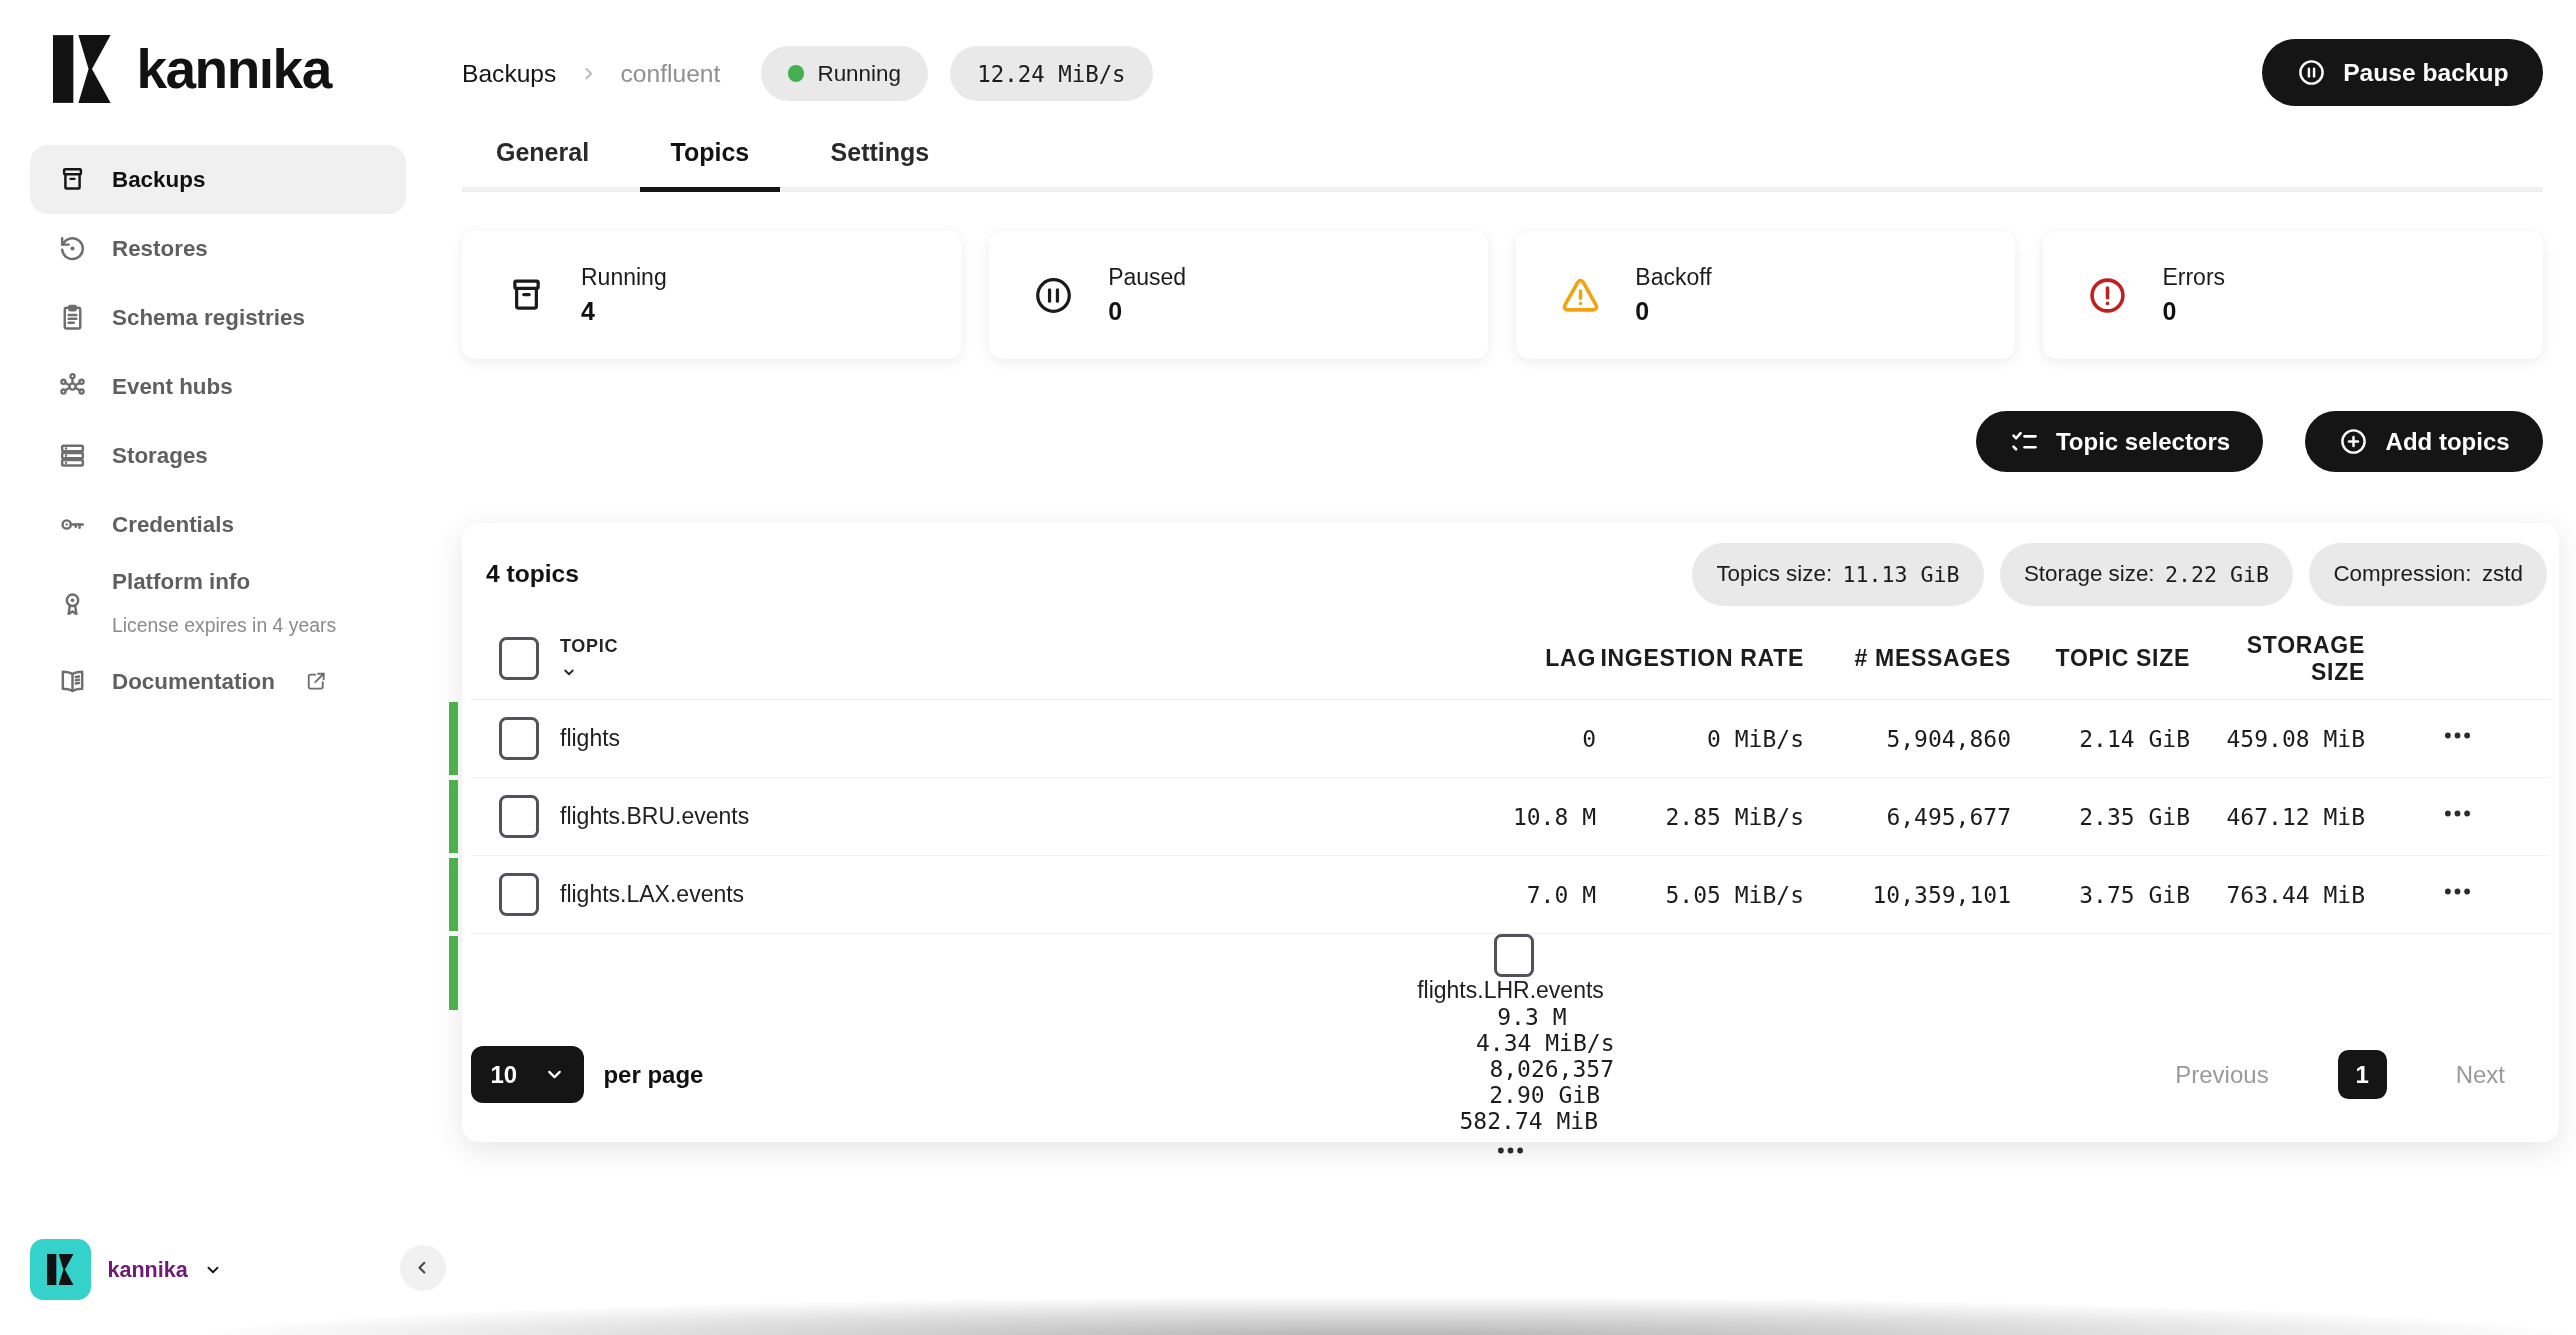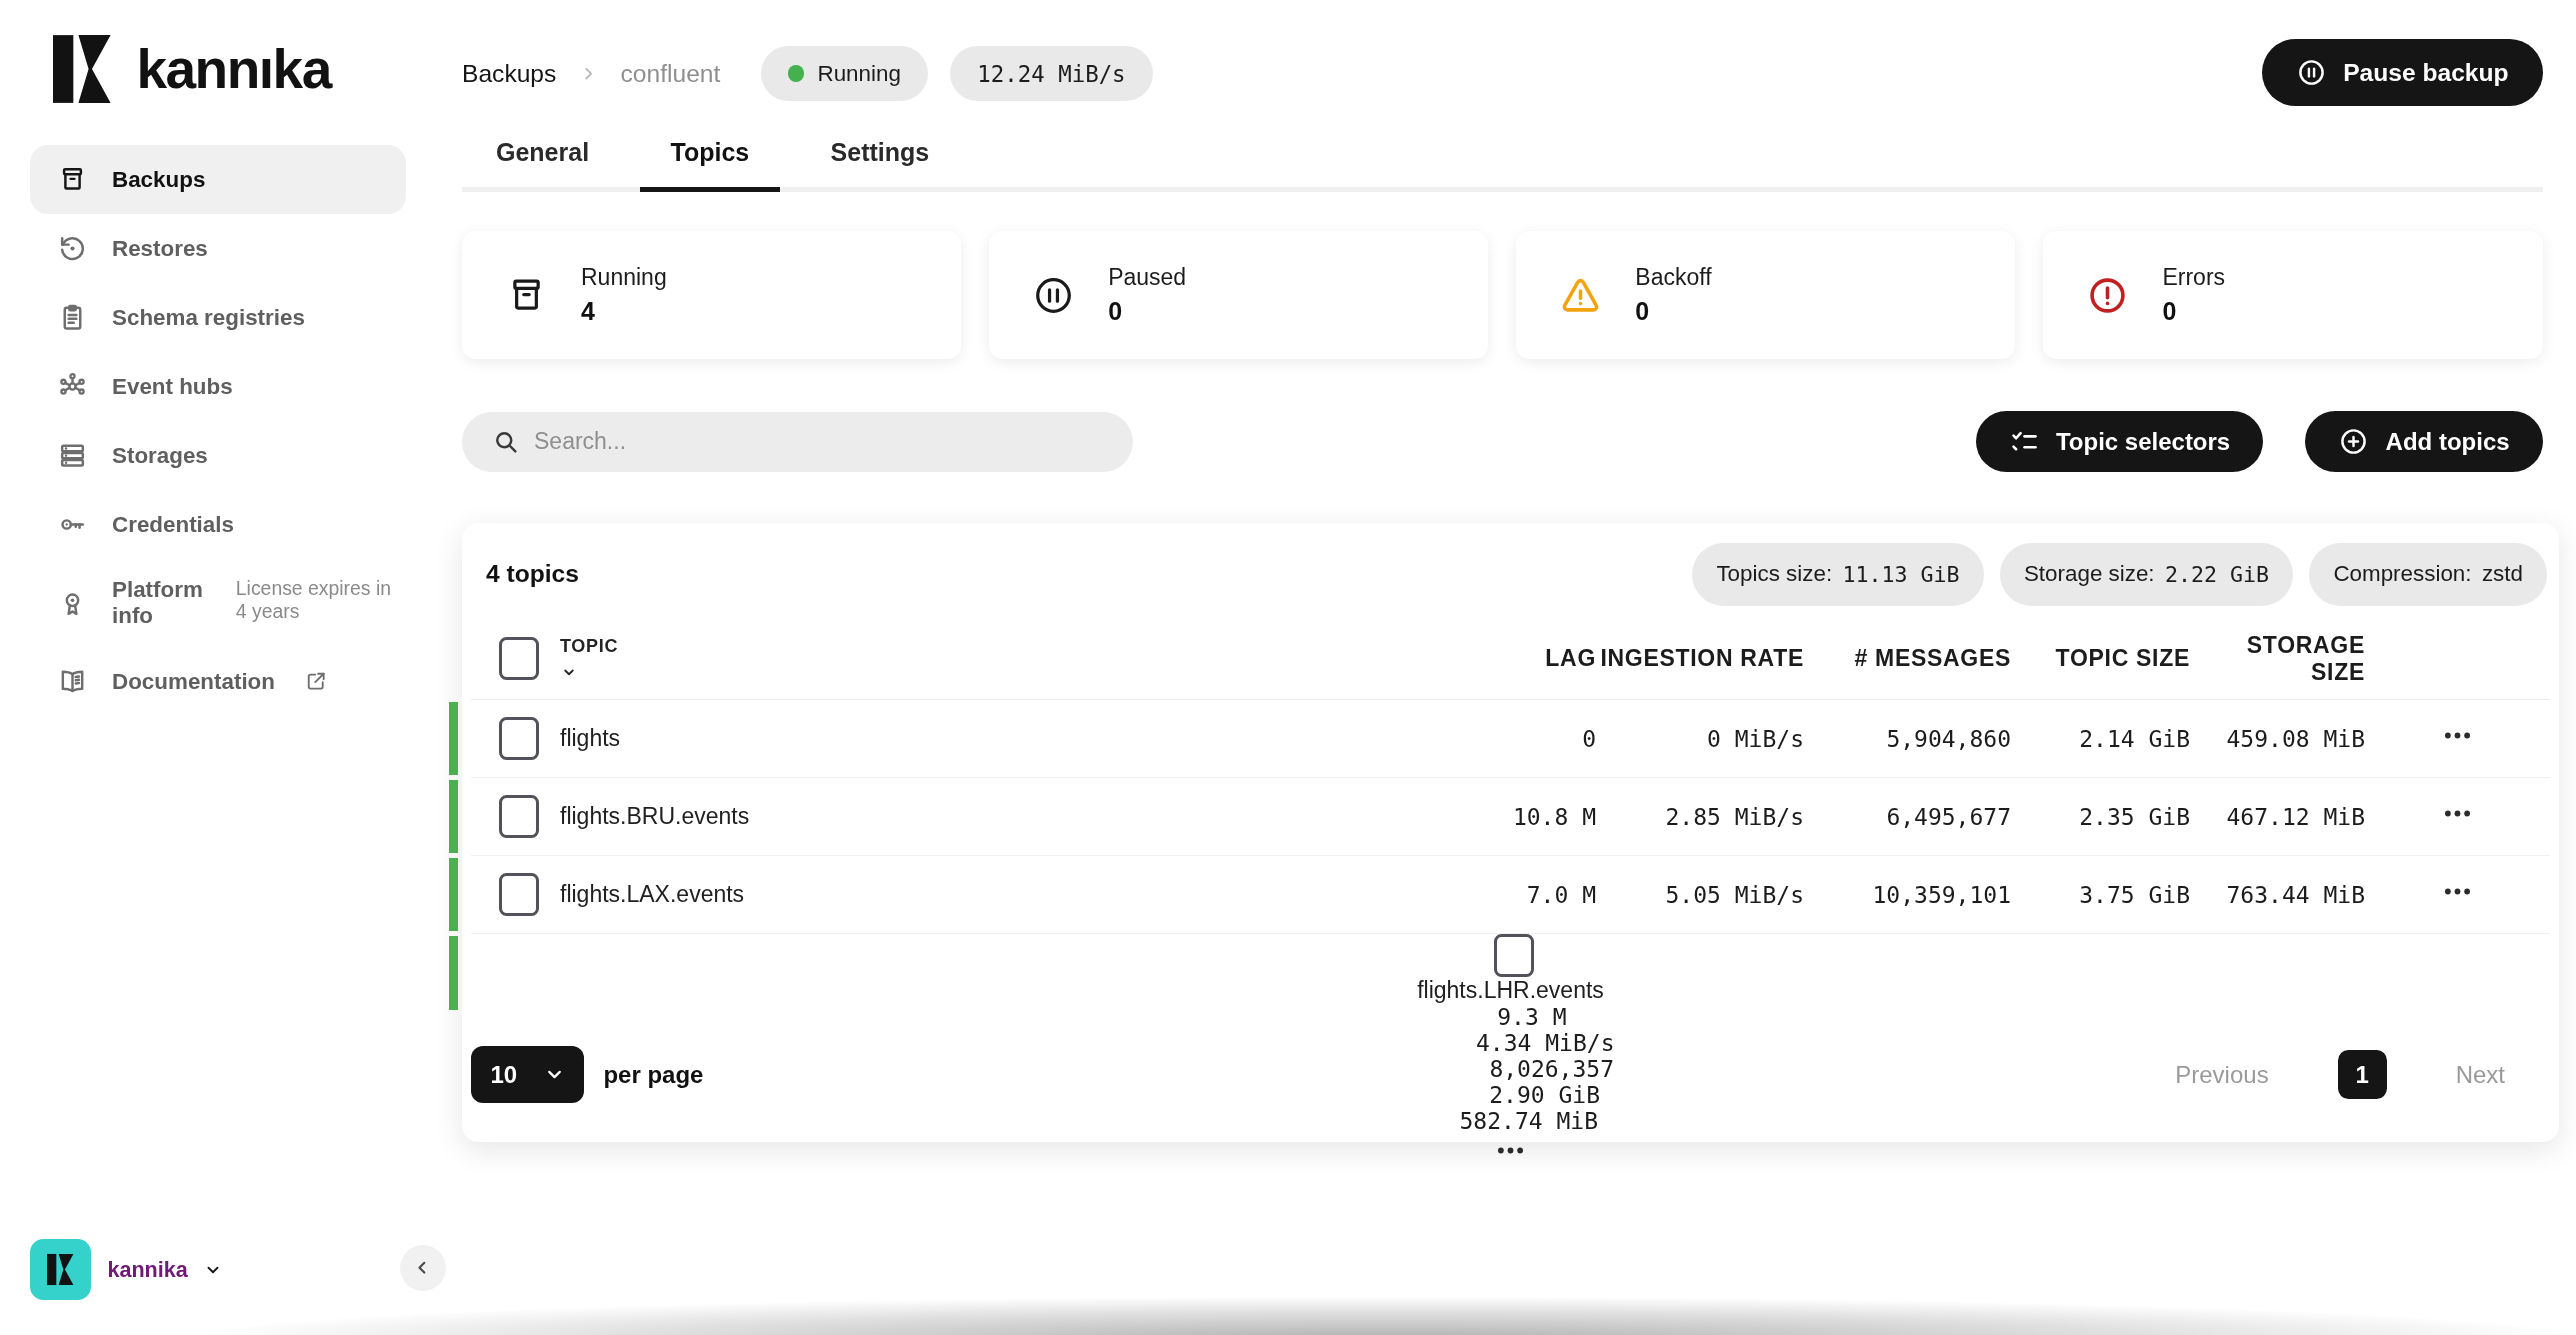--- a/index.html
+++ b/index.html
@@ -9,21 +9,21 @@
   
   .sidebar { position:absolute; left:30px; top:30px; width:376px; }
   .logo { display:flex; align-items:center; gap:22.4px; height:78px; margin-bottom:37px;padding-left:23px; }
   .logo-k { width:61px; height:72px; }
   .wordmark { font-size:55px; font-weight:800; letter-spacing:-1.5px; color:#121212; }
   .nav-item { display:flex; align-items:center; gap:24px; height:69px; padding-left:27px; border-radius:18px; color:#5f5f5f; font-size:22.4px; font-weight:600; cursor:pointer; }
   .nav-item svg { width:31px; height:31px; flex:none; stroke:#6e6e6e; }
   .nav-item.active { background:#f0f0f0; color:#121212; font-weight:700; }
   .nav-item.active svg { stroke:#161616; }
   .nav-item.tall { height:88px; align-items:center; }
-  .nav-text2 { display:flex; gap:19px; }
+  .nav-text2 { display:flex; flex-direction:column; gap:19px; }
   .nav-sub { font-size:19.4px; font-weight:400; color:#8a8a8a; }
   .nav-item .ext { width:22.4px; height:22.4px; margin-left:6px; stroke:#6e6e6e; }
 
   .user-chip { position:absolute; left:30px; bottom:36px; display:flex; align-items:center; gap:16.4px; }
   .avatar { width:61px; height:61px; border-radius:13.4px; background:#35d2cc; display:flex; align-items:center; justify-content:center; }
   .avatar svg { width:28px; height:33px; }
   .user-name { font-size:21.6px; font-weight:700; color:#701a75; }
   .user-chev { width:18px; height:18px; stroke:#121212; }
   .collapse-btn { position:absolute; left:400px; bottom:45px; width:46px; height:46px; border-radius:50%; background:#f1f1f1; display:flex; align-items:center; justify-content:center; cursor:pointer; }
   .collapse-btn svg { width:19.4px; height:19.4px; stroke:#4a4a4a; }
@@ -291,27 +291,20 @@
           <line x1="12" y1="16.4" x2="12.01" y2="16.4"></line>
         </svg>
       <span>
           <div class="card-label">Errors</div>
       <div class="card-value">0</div>
         </span>
     </div>
   </div>
 
   <div class="toolbar">
-    <div class="search">
-      <svg viewBox="0 0 24 24" fill="none" stroke-width="2.1" stroke-linecap="round">
-          <circle cx="10.5" cy="10.5" r="6"></circle>
-          <line x1="15" y1="15" x2="20" y2="20"></line>
-        </svg>
-      <input type="text" placeholder="Search..." style="">
-    </div>
     <div class="toolbar-btns">
       <span class="dark-btn">
         <svg viewBox="0 0 24 24" fill="none" stroke-width="2" stroke-linecap="round" stroke-linejoin="round">
             <path d="m3.5 7.5 2 2 3.5-4"></path>
             <line x1="12" y1="8" x2="20.5" y2="8"></line>
             <path d="m3.5 16 2 2"></path>
             <line x1="12" y1="16.5" x2="20.5" y2="16.5"></line>
           </svg>
         <span>Topic selectors</span>
       </span>

